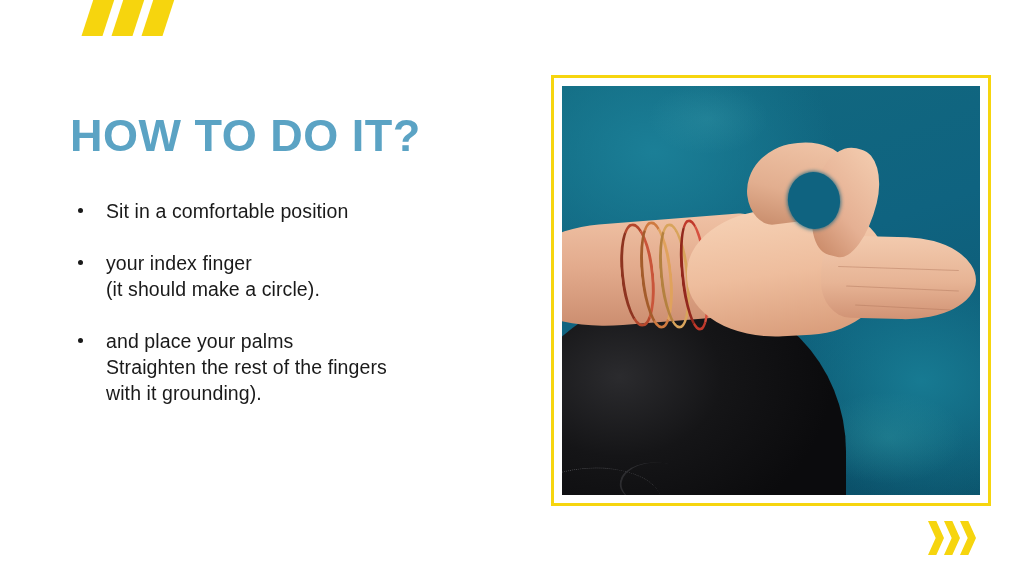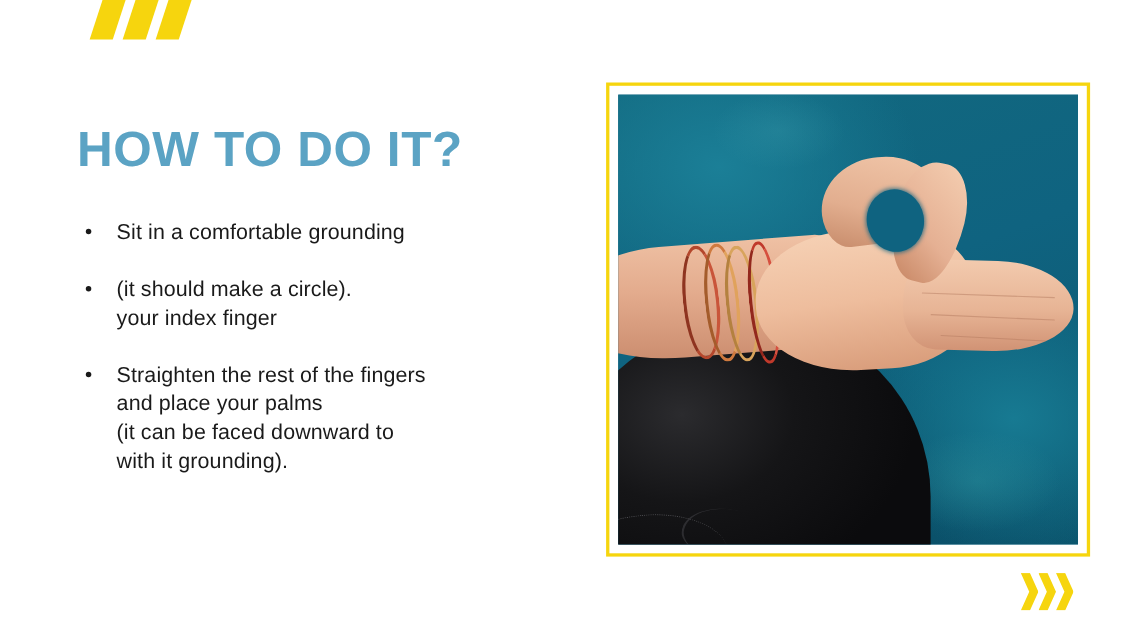--- a/index.html
+++ b/index.html
@@ -295,34 +295,33 @@
     <div class="bar b2"></div>
     <div class="bar b3"></div>
   </div>
 
   <div class="title">HOW TO DO IT?</div>
 
   <div class="bullets">
 
     <div class="bullet-item">
       <span class="dot"></span>
-      <span class="bullet-line">Sit in a comfortable grounding</span>
+      <span class="bullet-line">Sit in a comfortable position</span>
     </div>
 
     <div class="bullet-item">
       <span class="dot"></span>
+      <span class="bullet-line">your index finger</span>
       <span class="bullet-line">(it should make a circle).</span>
-      <span class="bullet-line">your index finger</span>
     </div>
 
     <div class="bullet-item">
       <span class="dot"></span>
+      <span class="bullet-line">and place your palms</span>
       <span class="bullet-line">Straighten the rest of the fingers</span>
-      <span class="bullet-line">and place your palms</span>
-      <span class="bullet-line">(it can be faced downward to</span>
       <span class="bullet-line">with it grounding).</span>
     </div>
 
   </div>
 
   <div class="photo-frame">
     <div class="photo-inner" title="Hand resting on a knee forming gyan mudra, thumb and index finger touching, against a teal background">
       <div class="ph-bg"></div>
       <div class="ph-knee">
         <div class="ph-knee-seam"></div>

